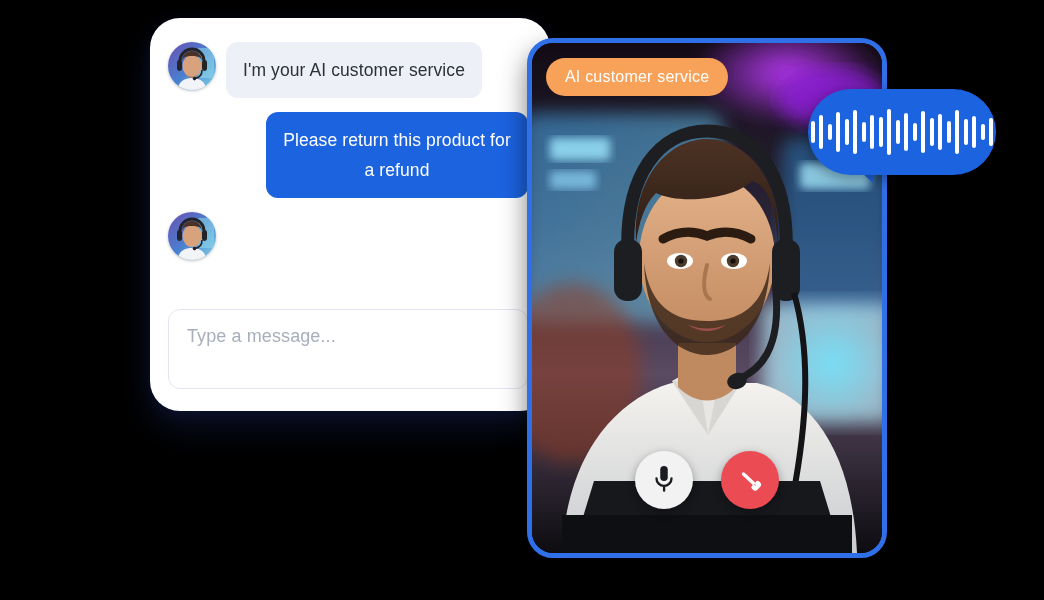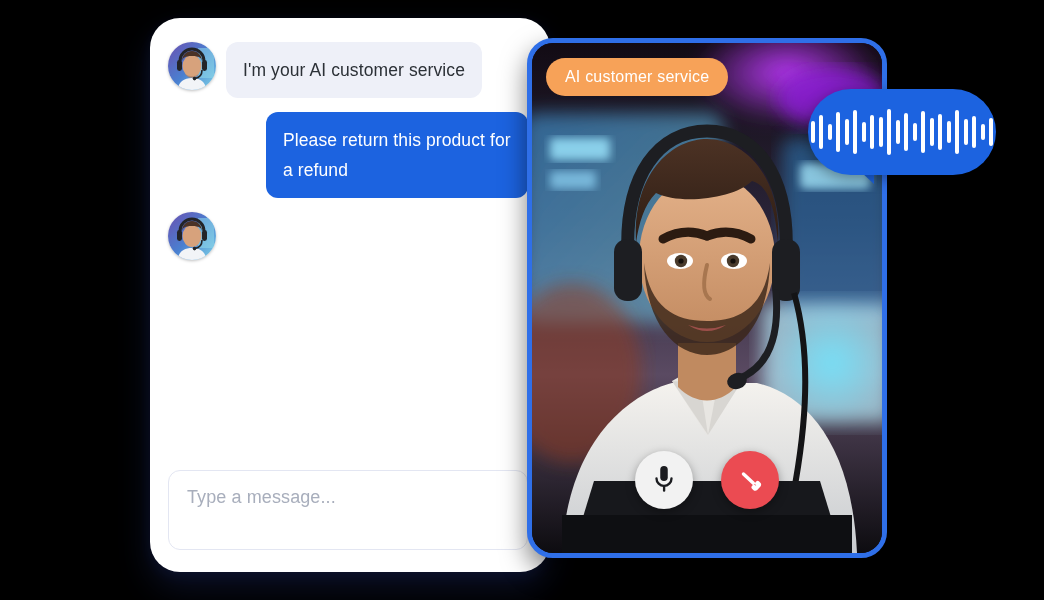--- a/index.html
+++ b/index.html
@@ -6,29 +6,29 @@
   html, body {
     width: 1044px; height: 600px;
     background: #000; overflow: hidden;
     font-family: "Liberation Sans", sans-serif;
   }
   #stage { position: relative; width: 1044px; height: 600px; background: #000; }
 
   
   .chat-card {
     position: absolute; left: 150px; top: 18px;
-    width: 400px; height: 554px;
+    width: 400px; height: 393px;
     background: #ffffff; border-radius: 30px;
     box-shadow: 0 16px 34px rgba(20,30,70,.55), 0 4px 14px rgba(20,30,70,.35);
     padding: 24px 22px 0 18px;
     overflow: hidden;
   }
   .msg-list { display: flex; flex-direction: column; gap: 14px; }
   .msg-row { display: flex; align-items: flex-start; gap: 10px; }
-  .msg-row.out { justify-content: flex-end; }
+  .msg-row.out { justify-content: flex-end; text-align: center; }
 
   .avatar {
     width: 48px; height: 48px; border-radius: 50%;
     flex: 0 0 48px; overflow: hidden; position: relative;
     box-shadow: 0 1px 3px rgba(0,0,0,.25);
   }
   .avatar svg { display: block; width: 100%; height: 100%; }
 
   .bubble {
     border-radius: 12px;

